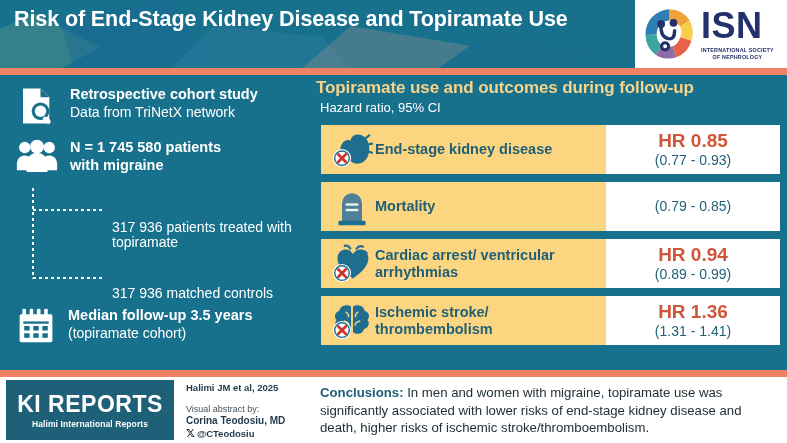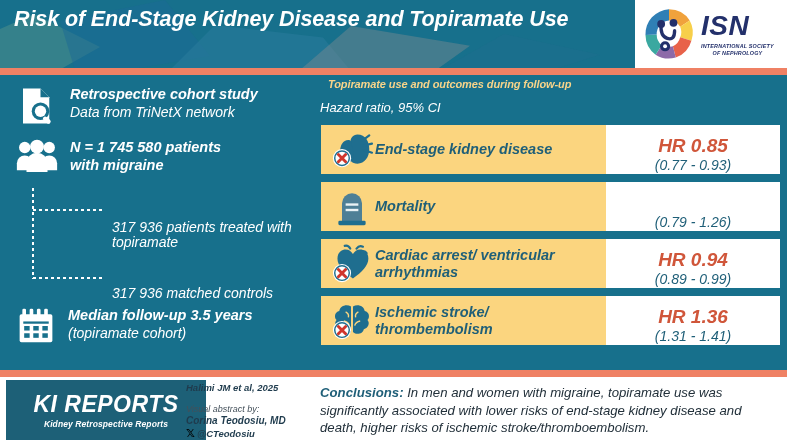--- a/index.html
+++ b/index.html
@@ -10,21 +10,20 @@
   body {
     font-family: "Liberation Sans", sans-serif;
     -webkit-font-smoothing: antialiased;
   }
   #poster {
     position: relative;
     width: 787px;
     height: 443px;
     overflow: hidden;
     background: #bef264;
-    font-style: italic;
   }
 
   
   .header {
     position: absolute;
     left: 0; top: 0;
     width: 787px; height: 68px;
     background: #17708c;
     overflow: hidden;
   }
@@ -74,21 +73,21 @@
     width: 152px; height: 68px;
     background: #ffffff;
     display: flex;
     align-items: center;
     padding-left: 6px;
     box-sizing: border-box;
   }
   .isn-mark { width: 56px; height: 56px; flex: 0 0 56px; }
   .isn-text { margin-left: 4px; line-height: 1; }
   .isn-name {
-    font-size: 28px;
+    font-size: 36px;
     font-weight: bold;
     color: #23306b;
     letter-spacing: 0.5px;
   }
   .isn-sub {
     font-size: 5.4px;
     color: #23306b;
     letter-spacing: 0.2px;
     text-align: center;
     margin-top: 3px;
@@ -180,23 +179,23 @@
   .th2 { left: 33px; top: 202px; }
 
   
   .right-col {
     position: absolute;
     left: 312px; top: 0;
     width: 475px; height: 295px;
   }
   .panel-title {
     position: absolute;
-    left: 16px; top: 3px;
+    left: 4px; top: 3px;
     color: #f8d48a;
-    font-size: 11px;
+    font-size: 17px;
     font-weight: bold;
     letter-spacing: -0.1px;
   }
   .panel-sub {
     position: absolute;
     left: 8px; top: 25px;
     color: #ffffff;
     font-size: 13px;
   }
 
@@ -234,21 +233,21 @@
     font-size: 14.5px;
     font-weight: bold;
     line-height: 17px;
   }
   .row-right {
     flex: 1 1 auto;
     background: #ffffff;
     display: flex;
     flex-direction: column;
     align-items: center;
-    justify-content: flex-end;
+    justify-content: center;
     border-radius: 19px;
   }
   .hr-val {
     color: #d0563a;
     font-size: 19px;
     font-weight: bold;
     line-height: 22px;
   }
   .hr-ci {
     color: #1f5f78;
@@ -259,21 +258,21 @@
   
   .footer {
     position: absolute;
     left: 0; top: 377px;
     width: 787px; height: 66px;
     background: #ffffff;
   }
   .ki-box {
     position: absolute;
     left: 6px; top: 3px;
-    width: 200px; height: 60px;
+    width: 168px; height: 60px;
     background: #1d6077;
     display: flex;
     flex-direction: column;
     align-items: center;
     justify-content: center;
   }
   .ki-main {
     color: #ffffff;
     font-size: 23px;
     font-weight: bold;
@@ -479,21 +478,21 @@
               <svg width="40" height="40" viewBox="0 0 44 44">
                 <path d="M11 38 v-20 a11 11 0 0 1 22 0 v20 Z" fill="#4e7f96"></path>
                 <rect x="7" y="37" width="30" height="5" rx="1.5" fill="#1f6e8f"></rect>
                 <rect x="15" y="18" width="14" height="2.6" fill="#eaf2f5"></rect>
                 <rect x="15" y="24" width="14" height="2.6" fill="#eaf2f5"></rect>
               </svg>
             </div>
             <div class="row-label">Mortality</div>
           </div>
           <div class="row-right">
-            <div class="hr-ci">(0.79 - 1.26)</div>
+            <div class="hr-ci">(0.79 - 0.85)</div>
           </div>
         </div>
 
         <div class="row">
           <div class="row-left">
             <div class="row-icon">
               <svg width="42" height="40" viewBox="0 0 46 44">
                 <path d="M24 38 c-10 -7 -17 -14 -17 -22 c0 -6 4 -10 9 -10 c4 0 6 2 8 5 c2 -3 4 -5 8 -5 c5 0 9 4 9 10 c0 8 -7 15 -17 22 Z" fill="#1f6e8f"></path>
                 <path d="M21 5 q-2 -4 -6 -3 M28 5 q3 -4 7 -2 M33 9 q4 -2 6 1" stroke="#1f6e8f" stroke-width="2.4" fill="none" stroke-linecap="round"></path>
                 <circle cx="12" cy="32" r="10" fill="#ffffff"></circle>
@@ -532,21 +531,21 @@
 
       </div>
     </div>
   </div>
 
   <div class="coral-bar bar-bottom"></div>
 
   <div class="footer">
     <div class="ki-box">
       <div class="ki-main">KI REPORTS</div>
-      <div class="ki-sub">Kidney Retrospective Reports</div>
+      <div class="ki-sub">Halimi International Reports</div>
     </div>
 
     <div class="cite">
       <div class="cite-ref">Halimi JM et al, 2025</div>
       <div class="cite-by">Visual abstract by:</div>
       <div class="cite-name">Corina Teodosiu, MD</div>
       <div class="cite-handle">
         <span class="x-glyph">𝕏</span>
         <span>@CTeodosiu</span>
       </div>

